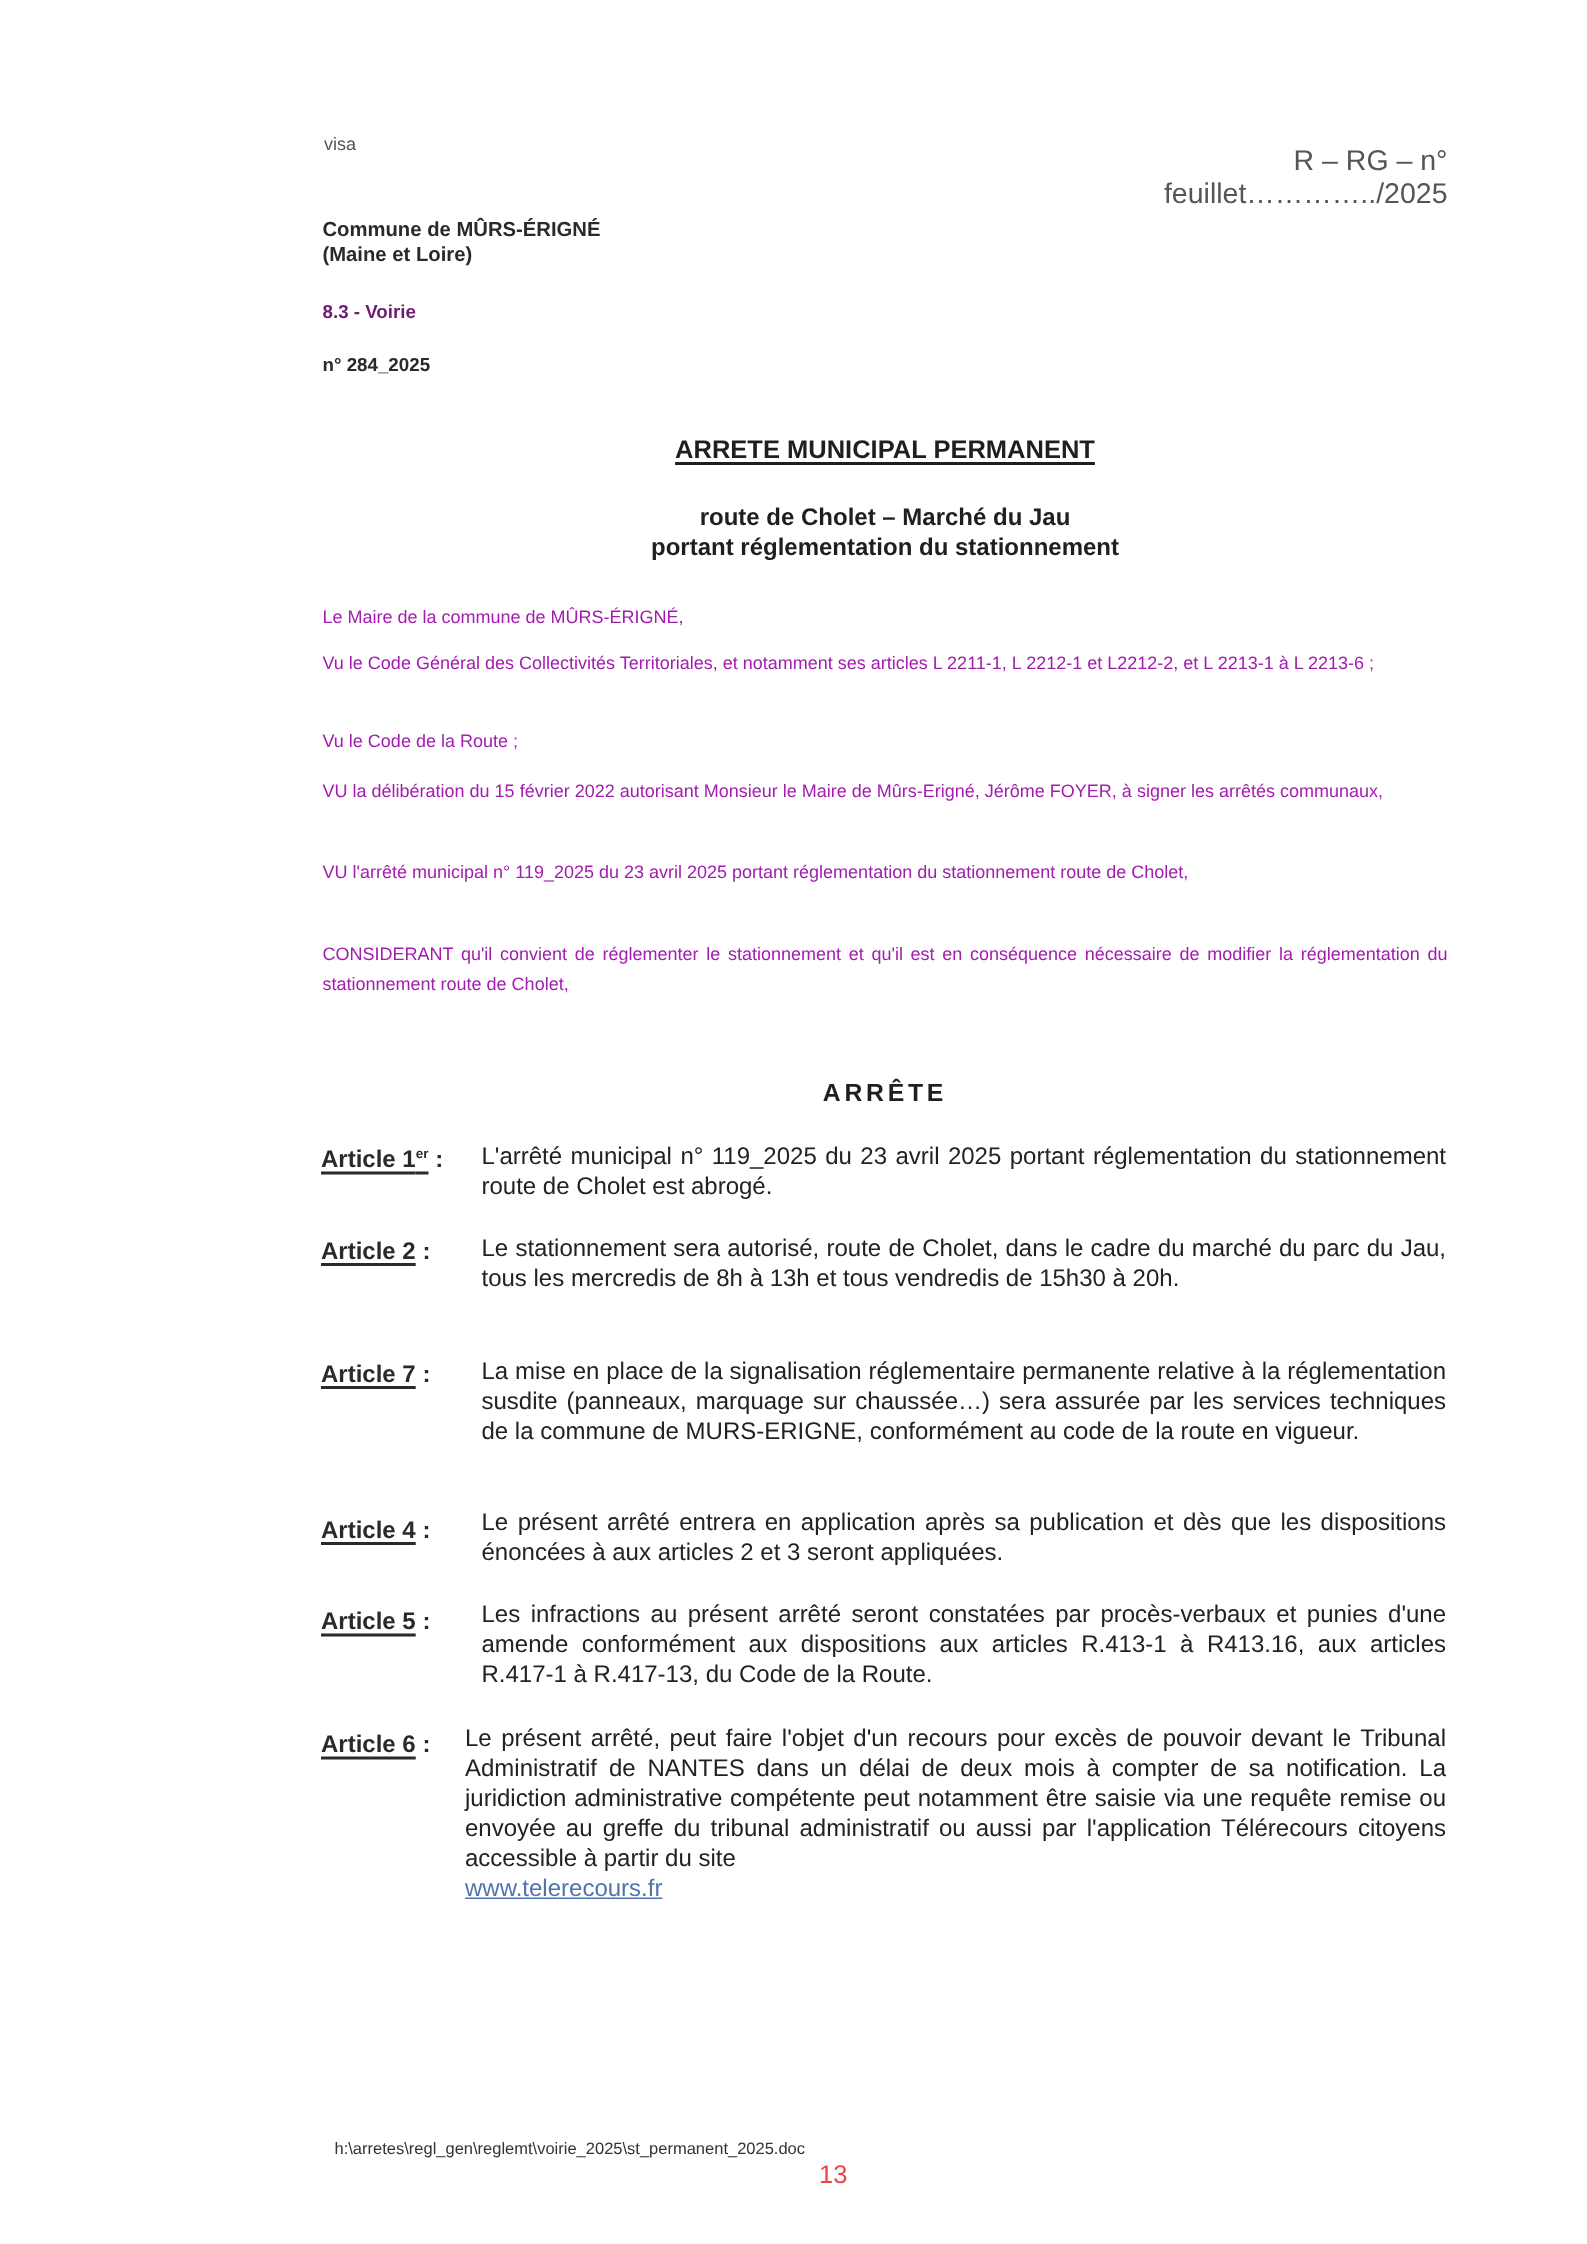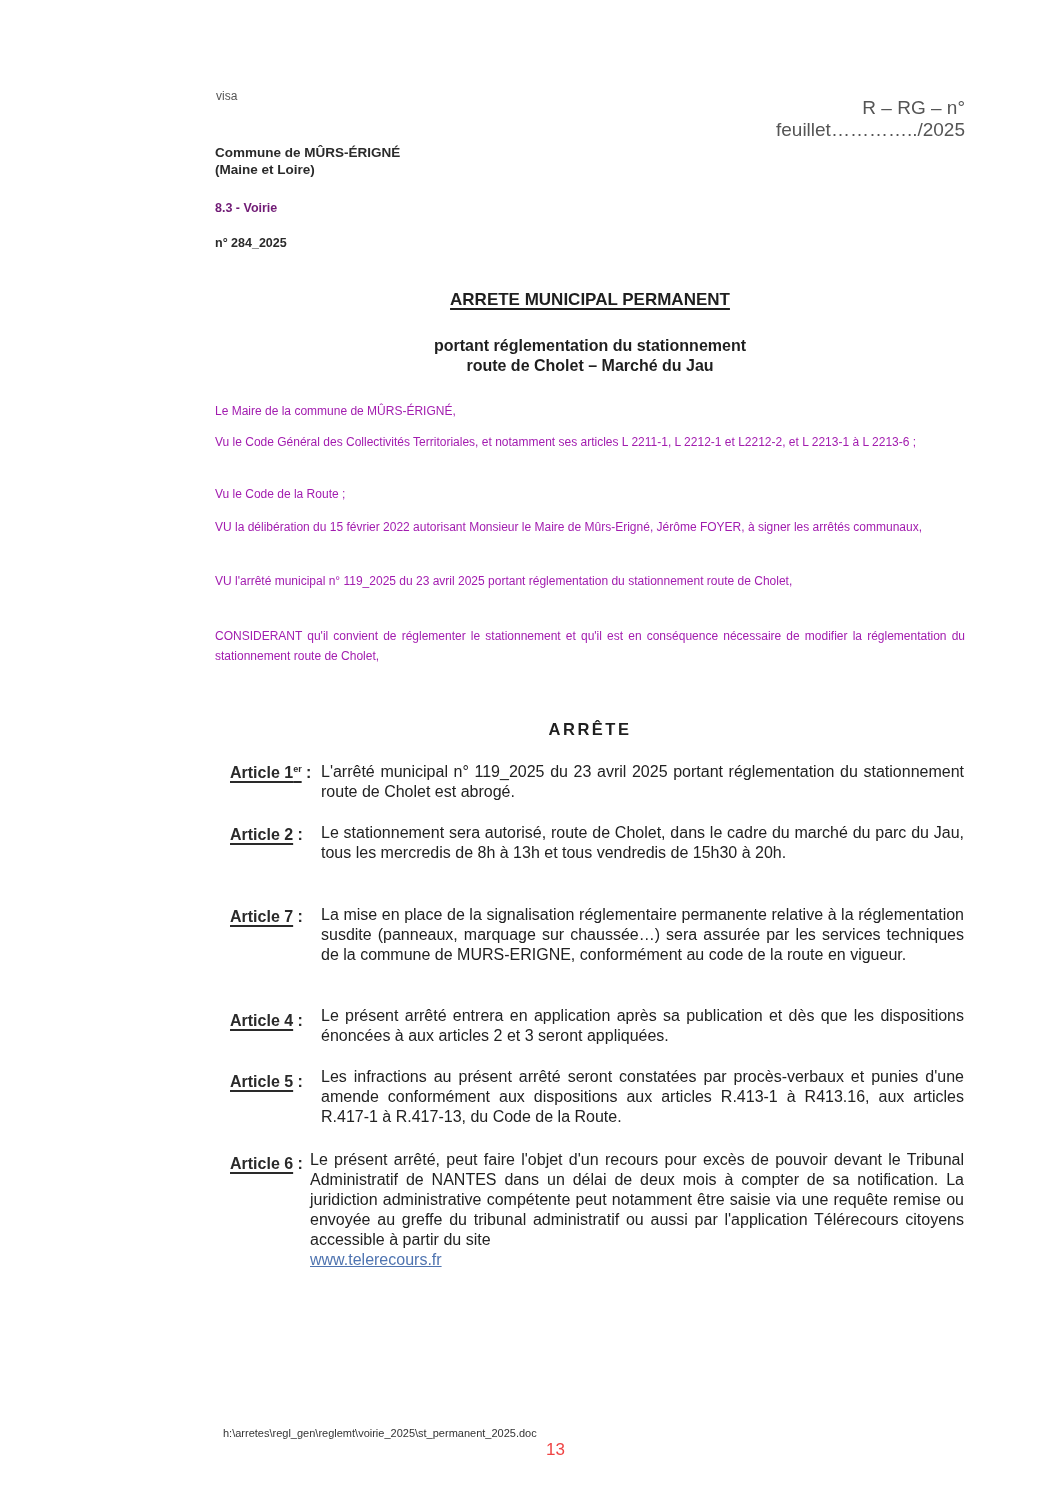--- a/index.html
+++ b/index.html
@@ -72,21 +72,20 @@
     .art-label {
       left: 214px;
       font-size: 16px; font-weight: bold;
       color: #2a2a2a;
       white-space: nowrap;
     }
     .art-label .u {
       text-decoration: underline;
       text-decoration-thickness: 2px;
       text-underline-offset: 3px;
-      margin-left: 16px;
     }
     .art-label sup { font-size: 9px; }
     .art-text {
       font-size: 16px; line-height: 20px;
       text-align: justify;
       color: #222;
     }
     .link {
       color: #4f74b0;
       text-decoration: underline;
@@ -112,22 +111,22 @@
   <div>Commune de MÛRS-ÉRIGNÉ</div>
   <div>(Maine et Loire)</div>
 </div>
 <div class="abs voirie">8.3 - Voirie</div>
 <div class="abs num">n° 284_2025</div>
 
 <div class="abs title">
   <span>ARRETE MUNICIPAL PERMANENT</span>
 </div>
 <div class="abs subtitle">
+  <div>route de Cholet – Marché du Jau</div>
   <div>portant réglementation du stationnement</div>
-  <div>route de Cholet – Marché du Jau</div>
 </div>
 
 <div class="abs para" style="top:401px;">Le Maire de la commune de MÛRS-ÉRIGNÉ,</div>
 <div class="abs para" style="top:432px;">Vu le Code Général des Collectivités Territoriales, et notamment ses articles L 2211-1, L 2212-1 et L2212-2, et L 2213-1 à L 2213-6 ;</div>
 <div class="abs para" style="top:484px;">Vu le Code de la Route ;</div>
 <div class="abs para" style="top:517px; line-height:21px;">VU la délibération du 15 février 2022 autorisant Monsieur le Maire de Mûrs-Erigné, Jérôme FOYER, à signer les arrêtés communaux,</div>
 <div class="abs para" style="top:571px; line-height:21px;">VU l'arrêté municipal n° 119_2025 du 23 avril 2025 portant réglementation du stationnement route de Cholet,</div>
 <div class="abs para" style="top:626px;">CONSIDERANT qu'il convient de réglementer le stationnement et qu'il est en conséquence nécessaire de modifier la réglementation du stationnement route de Cholet,</div>
 
 <div class="abs arrete">ARRÊTE</div>

